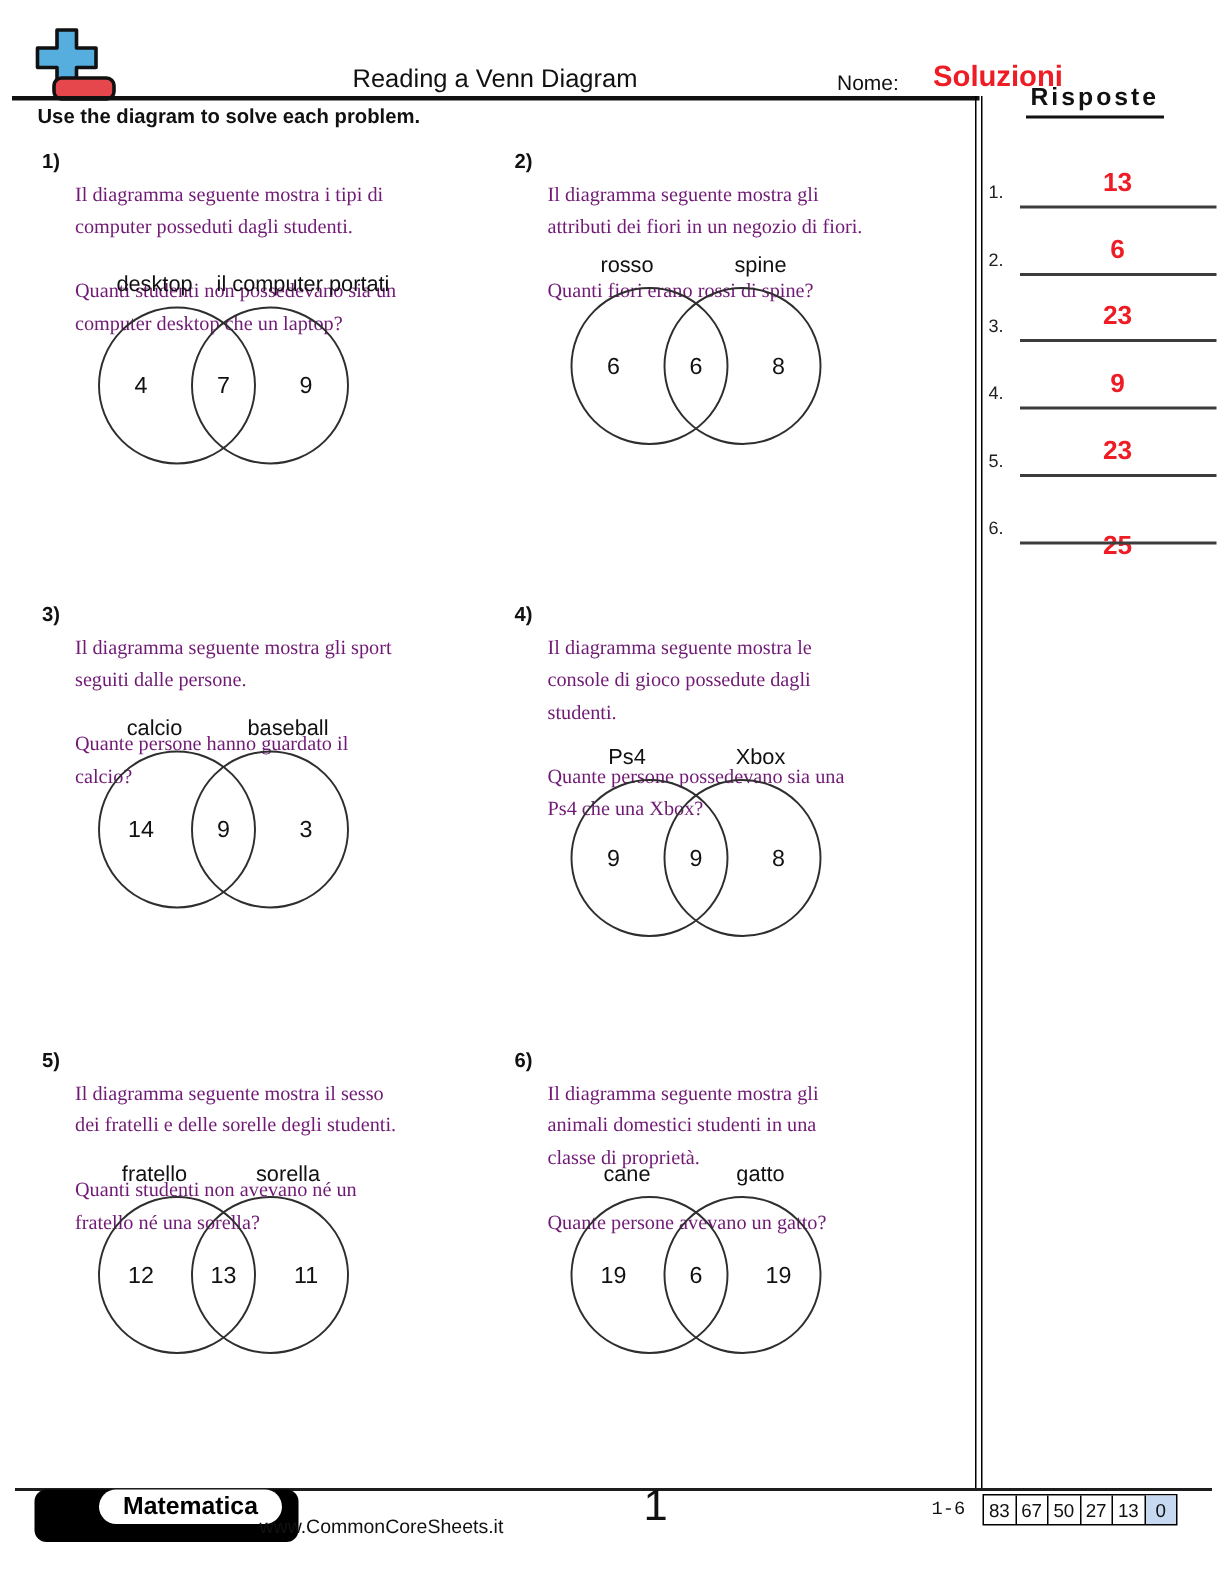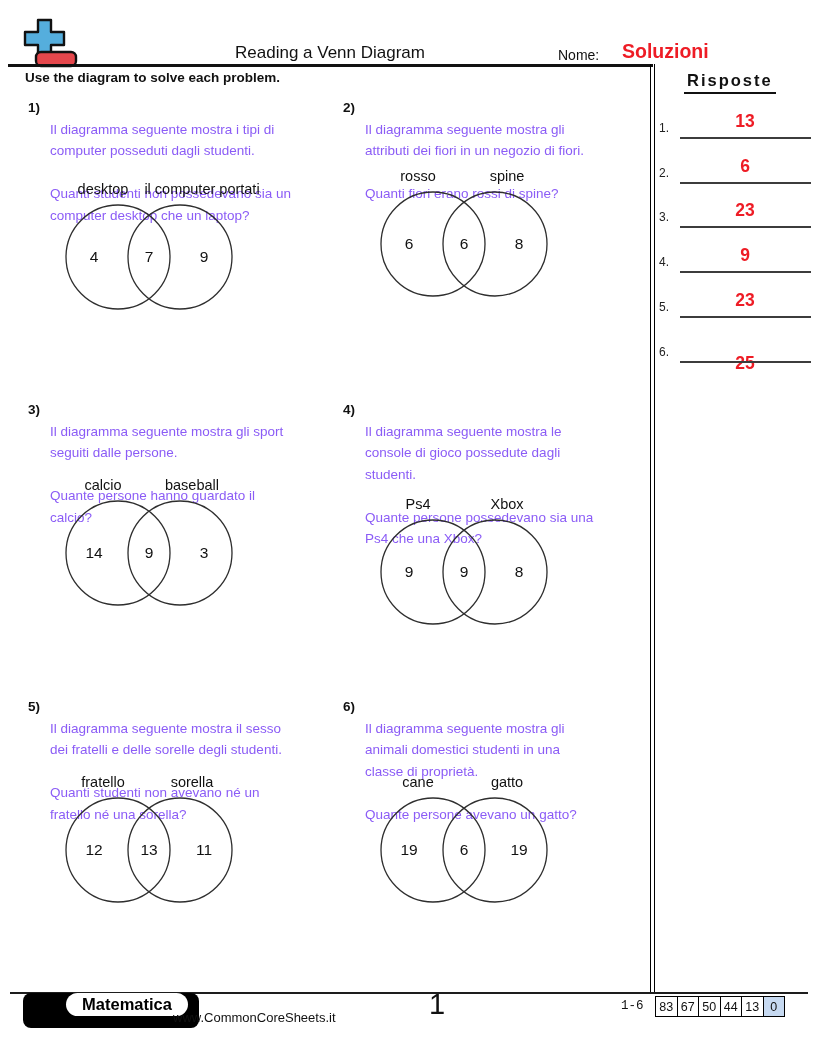--- a/index.html
+++ b/index.html
@@ -26,40 +26,40 @@
   }
   .header-rule { position: absolute; left: 8px; top: 64px; width: 645px; height: 2.6px; background: #111; }
   .instruction { position: absolute; left: 25px; top: 70px; font-size: 13.5px; font-weight: bold; color: #111; }
 
   
   .answers-divider {
     position: absolute; left: 650px; top: 64px; height: 929px; width: 3px;
     border-left: 1.4px solid #000; border-right: 1.4px solid #000;
   }
   .risposte-heading {
-    position: absolute; left: 684px; top: 71px;
+    position: absolute; left: 684px; top: 56px;
     font-size: 16.5px; font-weight: bold; letter-spacing: 2px;
     color: #111; border-bottom: 2.6px solid #111; padding: 0 3px 2px 3px;
   }
   .answer-number { position: absolute; left: 659px; width: 20px; font-size: 12px; color: #222; }
   .answer-value {
     position: absolute; left: 680px; width: 130px; text-align: center;
     font-size: 17.5px; font-weight: bold; color: #EE1C25;
   }
   .answer-line { position: absolute; left: 680px; width: 131px; height: 1.6px; background: #3c3c3c; }
 
   
   .problem { position: absolute; width: 322px; height: 295px; }
   .pnum {
     position: absolute; left: 0; top: 0; width: 20px;
     font-size: 13.5px; font-weight: bold; line-height: 21.5px; color: #111;
   }
   .ptext {
     position: absolute; left: 22px; top: 0; width: 300px;
-    font-size: 13.5px; line-height: 21.5px; white-space: pre-line; color: #8b5cf6;
+    font-size: 13.5px; line-height: 21.5px; white-space: pre-line; color: #701a75; font-family: Liberation Serif, serif;
   }
   .venn { position: absolute; overflow: visible; width: 300px; height: 140px; }
   .vcircle { fill: none; stroke: #2e2e2e; stroke-width: 1.3; }
   .vlabel { font-size: 14.5px; fill: #111; text-anchor: middle; font-family: "Liberation Sans", sans-serif; }
   .vvalue { font-size: 15.5px; fill: #111; text-anchor: middle; font-family: "Liberation Sans", sans-serif; }
 
   
   .footer-rule { position: absolute; left: 10px; top: 992px; width: 798px; height: 1.7px; background: #1d1d1d; }
   .brand-badge {
     position: absolute; left: 23px; top: 993px; width: 144px; height: 35px;
@@ -247,18 +247,18 @@
       <span class="brand-text">Matematica</span>
     </div>
   </div>
   <div class="website">www.CommonCoreSheets.it</div>
   <div class="page-number">1</div>
   <div class="score-label">1-6</div>
   <div class="score-boxes">
     <div class="score-cell">83</div>
     <div class="score-cell">67</div>
     <div class="score-cell">50</div>
-    <div class="score-cell">44</div>
+    <div class="score-cell">27</div>
     <div class="score-cell">13</div>
     <div class="score-cell highlight">0</div>
   </div>
 
 </div>
 
 </body></html>

